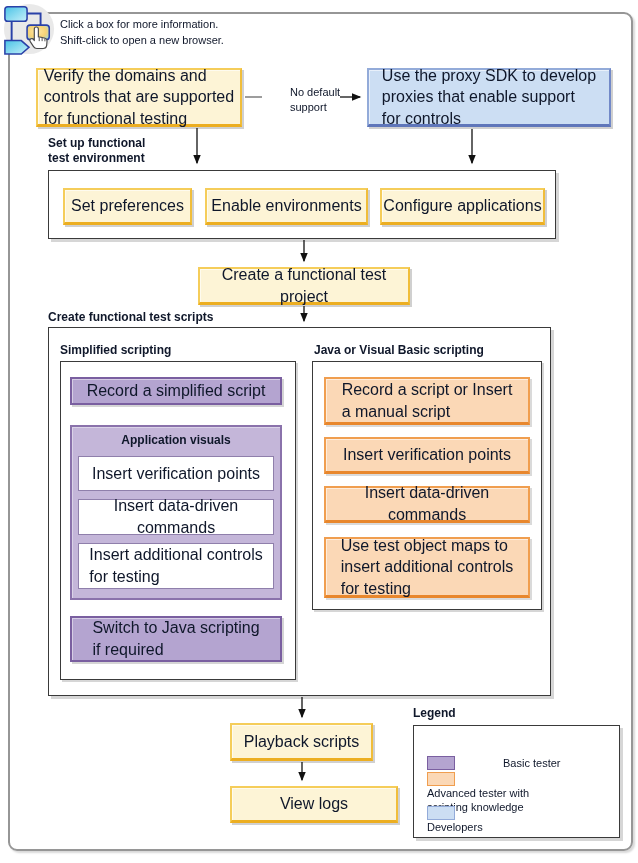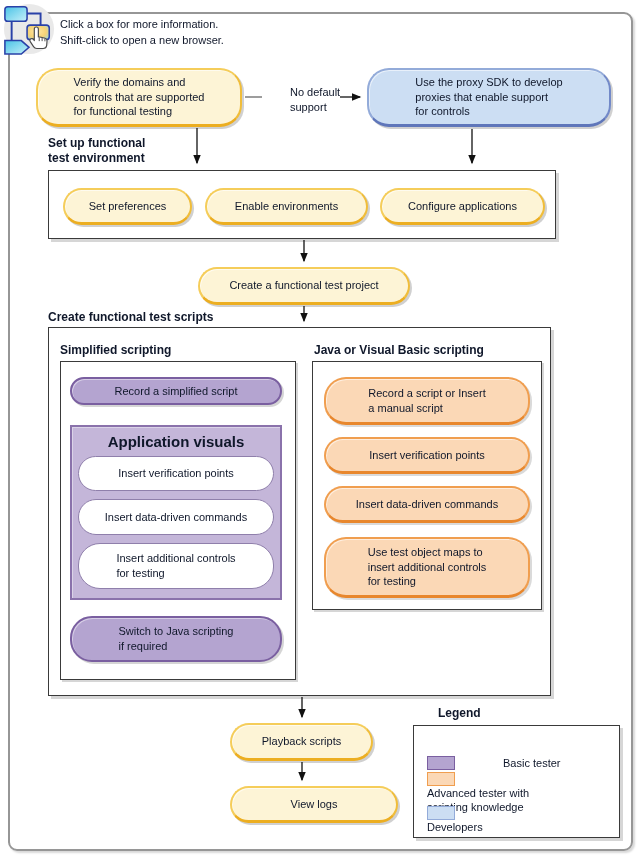--- a/index.html
+++ b/index.html
@@ -14,22 +14,22 @@
   }
   .connectors{position:absolute;left:0;top:0;pointer-events:none;z-index:30;}
   .icon-wrap{position:absolute;left:2px;top:2px;width:54px;height:54px;z-index:40;}
   .instructions{
     position:absolute;left:60px;top:17px;font-size:11px;line-height:1.45;
     white-space:pre-line;z-index:41;
   }
   .h{position:absolute;font-weight:bold;font-size:12px;line-height:1.25;white-space:pre-line;z-index:10;}
   .bx{
     position:absolute;display:flex;align-items:center;justify-content:center;
-    font-size:11px;line-height:1.35;white-space:pre-line;text-align:left;
-    box-sizing:border-box;z-index:20;border-radius:22px;
+    font-size:16px;line-height:1.35;white-space:pre-line;text-align:left;
+    box-sizing:border-box;z-index:20;
   }
   .ctr{text-align:center;}
   .yellow{
     background:#fdf4d6;border:2px solid #f5cd5a;
     border-right-color:#f0bd3a;border-bottom:3px solid #ecae21;
     box-shadow:inset 1px 1px 0 rgba(255,255,255,.6), 2px 2px 0 rgba(150,150,150,.45);
   }
   .blue{
     background:#ccdef3;border:2px solid #93abd9;
     border-right-color:#7289c8;border-bottom:3px solid #5f76ba;
@@ -54,21 +54,21 @@
   }
   .sub-panel{z-index:8;box-shadow:2px 2px 0 rgba(0,0,0,.16);}
   .lbl{position:absolute;font-size:11px;line-height:1.35;white-space:pre-line;z-index:20;}
   .legend-row{position:absolute;display:flex;align-items:flex-start;z-index:20;}
   .swatch{width:28px;height:14px;box-sizing:border-box;margin-right:12px;flex:none;}
   .sw-purple{background:#b4a4d0;border:1.5px solid #7a5fa0;}
   .sw-orange{background:#fbd8b6;border:1.5px solid #f09e4f;}
   .sw-blue{background:#ccdef3;border:1.5px solid #93abd9;}
   .legend-label{font-size:11px;line-height:1.3;white-space:pre-line;position:relative;top:0px;}
   .av-title{
-    position:absolute;font-weight:bold;font-size:15px;text-align:center;z-index:20;
+    position:absolute;font-weight:bold;font-size:12px;text-align:center;z-index:20;
   }
 </style>
 </head>
 <body>
 
 <div class="canvas">
 
   <div class="outer-frame"></div>
 
   <svg class="connectors" width="638" height="863">
@@ -164,21 +164,21 @@
 a manual script</div>
   <div class="bx orange ctr" style="left:324px;top:437px;width:206px;height:37px;">Insert verification points</div>
   <div class="bx orange ctr" style="left:324px;top:486px;width:206px;height:37px;">Insert data-driven commands</div>
   <div class="bx orange" style="left:324px;top:537px;width:206px;height:61px;">Use test object maps to
 insert additional controls
 for testing</div>
 
   <div class="bx yellow ctr" style="left:230px;top:723px;width:143px;height:38px;">Playback scripts</div>
   <div class="bx yellow ctr" style="left:230px;top:786px;width:168px;height:37px;">View logs</div>
 
-  <div class="h" style="left:413px;top:706px;margin-left:25px;">Legend</div>
+  <div class="h" style="left:413px;top:706px;">Legend</div>
   <div class="panel" style="left:413px;top:725px;width:207px;height:113px;"></div>
 
   <div class="legend-row" style="left:427px;top:756px;gap:36px;">
     <div class="swatch sw-purple"></div>
     <div class="legend-label">Basic tester</div>
   </div>
   <div class="legend-row" style="left:427px;top:772px;flex-direction:column;">
     <div class="swatch sw-orange"></div>
     <div class="legend-label">Advanced tester with
 scripting knowledge</div>

